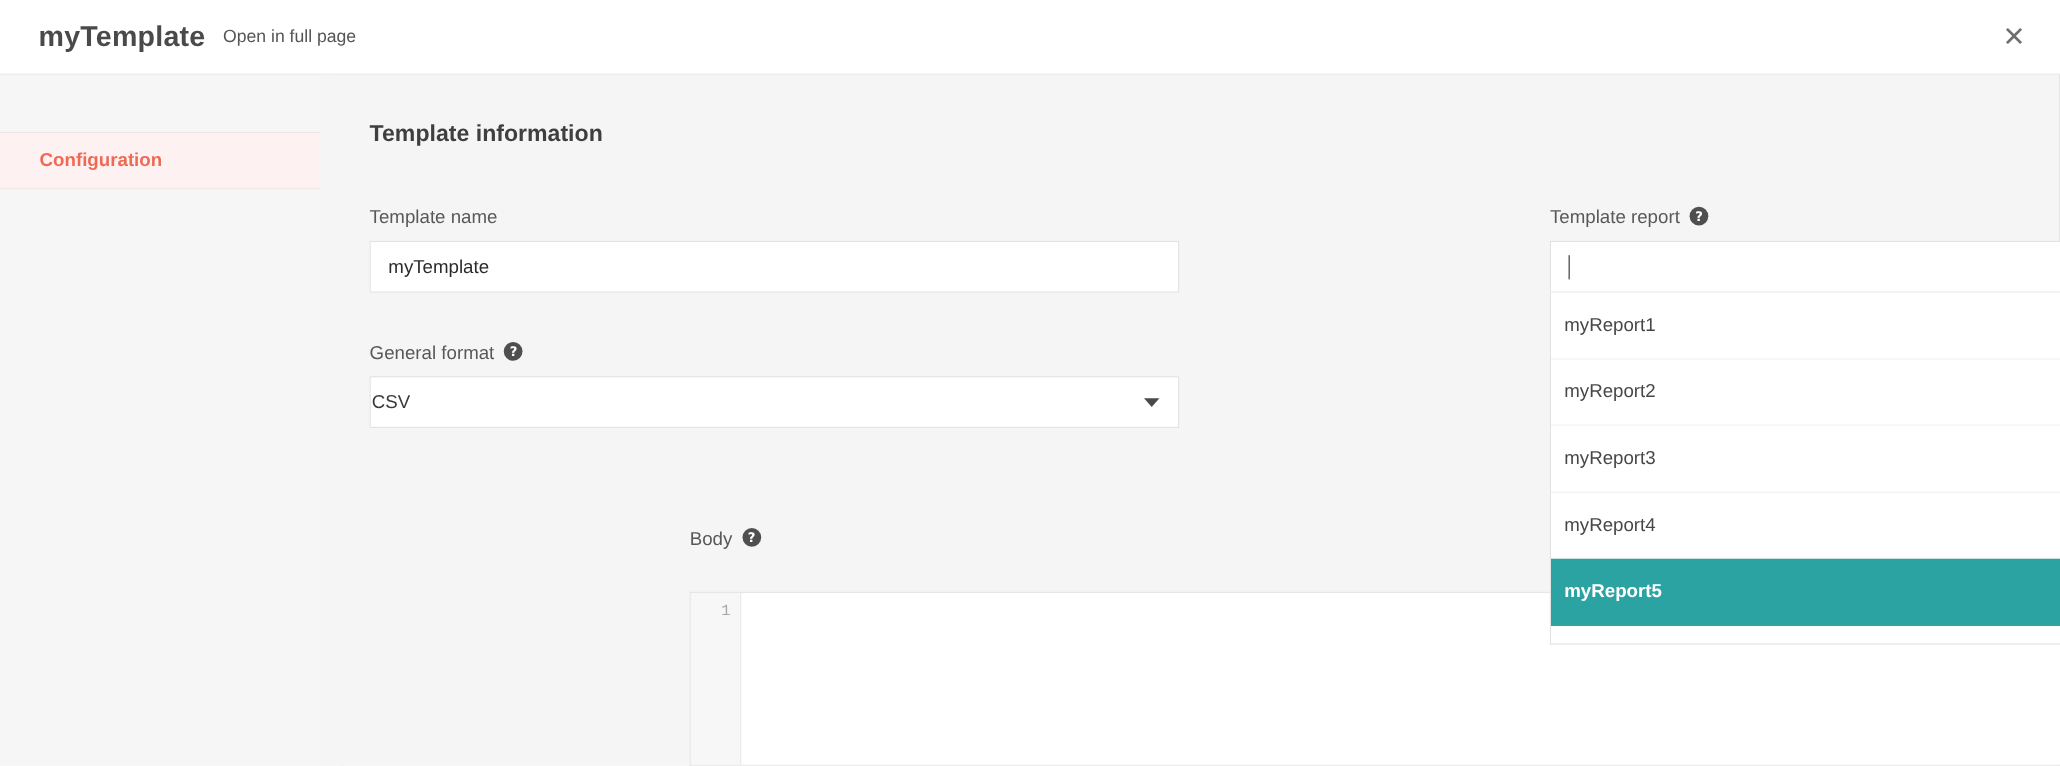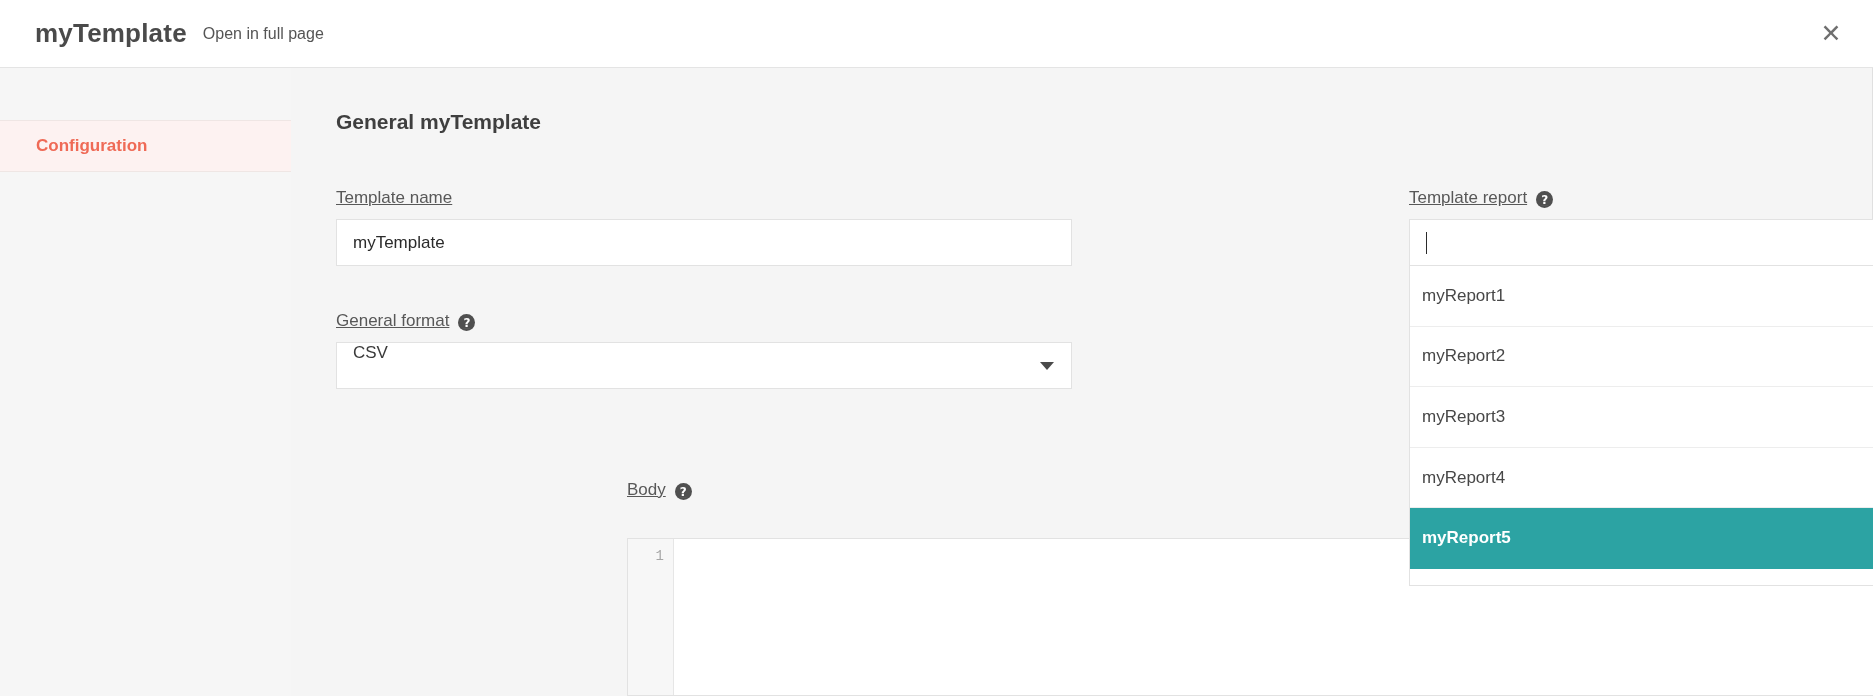--- a/index.html
+++ b/index.html
@@ -101,27 +101,26 @@
     position: absolute;
     top: 42px; left: 45px;
     font-size: 21px;
     font-weight: bold;
     color: #3f3f3f;
     white-space: nowrap;
   }
 
   .field-label {
     display: flex;
-    align-items: flex-end;
+    align-items: flex-start;
     gap: 9px;
     font-size: 17px;
     color: #585858;
     white-space: nowrap;
     margin-bottom: 11px;
-    text-decoration: underline;
   }
 
   .help-icon {
     width: 17px; height: 17px;
     border-radius: 50%;
     background: #4f4f4f;
     color: #ffffff;
     font-size: 12px;
     font-weight: bold;
     display: inline-flex;
@@ -146,22 +145,22 @@
     padding: 0 16px;
     outline: none;
   }
   .block-gap { height: 45px; }
 
   .select-wrap { position: relative; width: 736px; height: 47px; }
   .select-box {
     width: 736px; height: 47px;
     background: #ffffff;
     border: 1px solid #e2e2e2;
-    display: flex; 
-    padding: 0 16px;
+    display: flex; align-items: center;
+    padding: 0 1px;
     font-size: 17px;
     color: #3a3a3a;
     cursor: pointer;
   }
   .select-caret {
     position: absolute;
     right: 18px; top: 50%;
     transform: translateY(-50%);
     width: 0; height: 0;
     border-left: 7px solid transparent;
@@ -277,21 +276,21 @@
 <div class="page">
 
   <div class="sidebar">
     <div class="sidebar-item">
       <span class="sidebar-item-label">Configuration</span>
     </div>
   </div>
 
   <div class="main">
 
-    <div class="section-title">General myTemplate</div>
+    <div class="section-title">Template information</div>
 
     <div class="col-left">
 
       <div class="field-label">
         <span>Template name</span>
       </div>
       <input class="text-input" type="text" value="myTemplate" style="">
 
       <div class="block-gap"></div>
 

